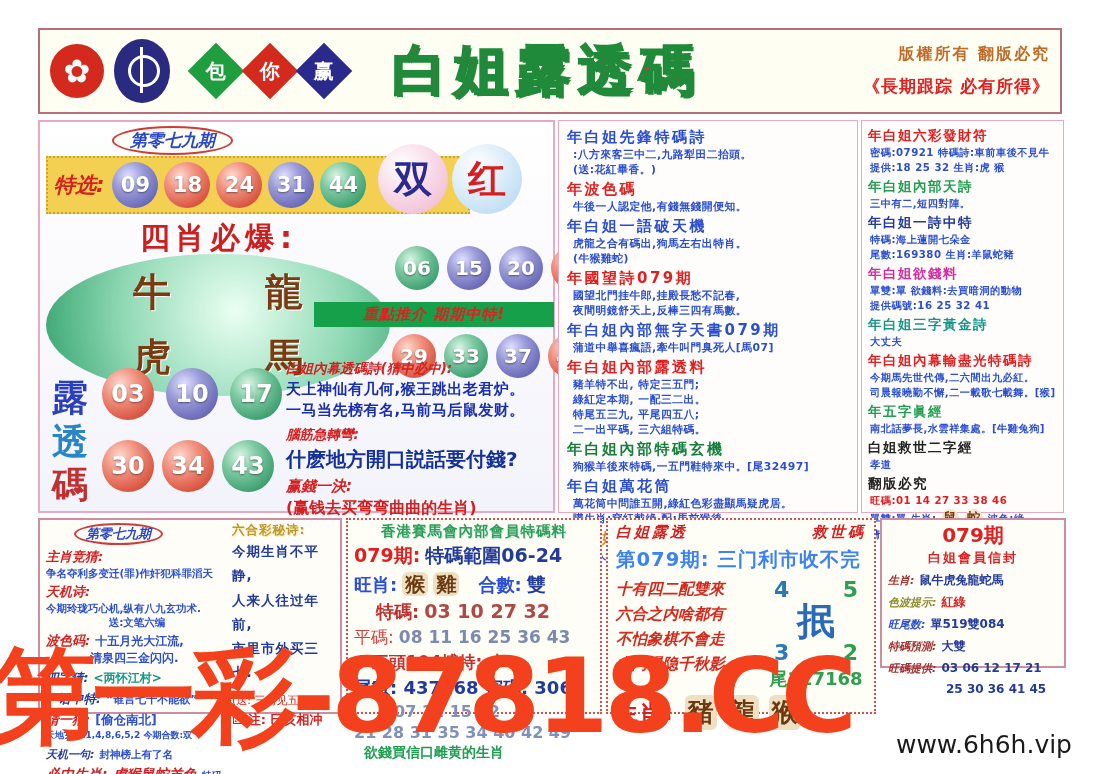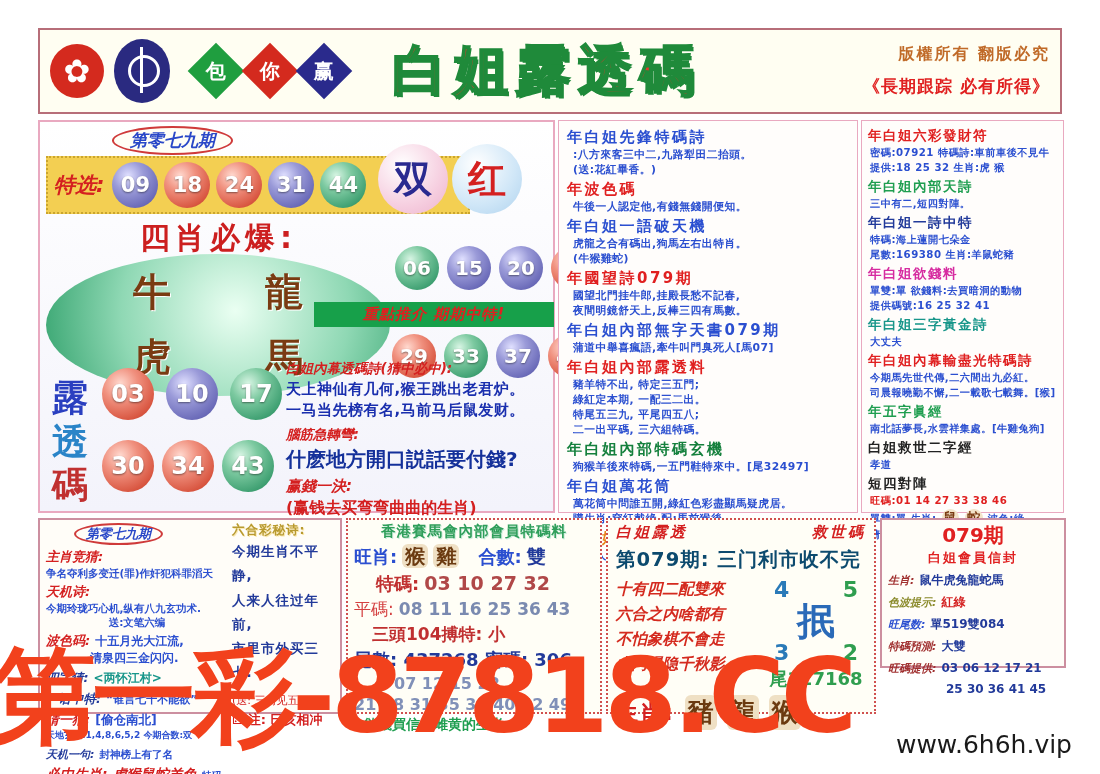--- a/index.html
+++ b/index.html
@@ -94,21 +94,21 @@
   .zhu-line{color:#d42020;font-weight:bold;font-size:13px;margin-top:3px;}
   .box2{left:346px;top:518px;width:256px;height:196px;border:2px dotted #d05050;background:#fffef6;
         box-sizing:border-box;padding:2px 6px;text-align:left;}
   .box2-header{color:#2f9e5a;font-weight:bold;font-size:14.5px;letter-spacing:1px;
         text-shadow:1px 1px 0 #cdeedd;text-align:center;}
   .box2 .row{margin-top:2px;white-space:nowrap;}
   .box3{left:606px;top:518px;width:270px;height:196px;border:2px dotted #d05050;background:#fffef6;
         box-sizing:border-box;padding:3px 8px;}
   .box3-head{display:flex;justify-content:space-between;color:#d42020;font-weight:bold;
         font-style:italic;font-size:15px;letter-spacing:3px;}
-  .box3-headline{color:#0c4a6e;font-weight:bold;font-size:19.5px;margin-top:4px;letter-spacing:1px;}
+  .box3-headline{color:#3b82f6;font-weight:bold;font-size:19.5px;margin-top:4px;letter-spacing:1px;}
   .box3-body{display:flex;margin-top:4px;}
   .box3-poem{width:150px;color:#d42a1e;font-weight:bold;font-style:italic;font-size:15.5px;line-height:1.62;}
   .box3-nums{flex:1;position:relative;}
   .numrow{display:flex;justify-content:space-between;padding:0 8px;font-weight:bold;font-size:22px;}
   .bigchar{color:#2a6ab8;font-weight:bold;font-size:38px;text-align:center;line-height:1;}
   .weitext{color:#2f9e4f;font-weight:bold;font-size:18px;margin-top:2px;text-align:center;}
   .box3-foot{display:flex;align-items:center;gap:10px;margin-top:4px;}
   .sx-label{color:#d42020;font-weight:bold;font-size:22px;letter-spacing:2px;}
   .stamp{color:#6b3a10;font-weight:bold;font-size:26px;background:#efe0c4;border-radius:6px;padding:0 3px;}
   .box4{left:880px;top:518px;width:186px;height:150px;border:2px solid #cc8fa0;background:#fffdf8;
@@ -283,21 +283,21 @@
     </div>
   <div class="sec">
       <div class="sec-title c-green">年五字眞經</div>
     <div class="sec-line">南北話夢長,水雲祥集處。[牛雞兔狗]</div>
     </div>
   <div class="sec">
       <div class="sec-title c-black">白姐救世二字經</div>
     <div class="sec-line">孝道</div>
     </div>
   <div class="sec">
-      <div class="sec-title c-black">短四對陣</div>
+      <div class="sec-title c-black">翻版必究</div>
     <div class="sec-line c-red">旺碼:01 14 27 33 38 46</div>
     <div class="sec-line">
       <span>單雙:單 生肖:</span>
       <span class="mini-animal">鼠</span>
       <span class="mini-animal">蛇</span>
       <span>波色:綠</span>
     </div>
     <div class="sec-line">猜生肖:蟾桂戀會酒當迷</div>
     </div>
 </div>
@@ -334,20 +334,22 @@
     <div class="right-song">(送: 三前见五)</div>
     <div class="zhu-line"><span>⚂</span>
       <span>注:</span>
       <span>巳亥相冲</span></div>
 
   </div>
 </div>
 
 <div class="abs box2">
   <div class="box2-header">香港賽馬會內部會員特碼料</div>
+  <div class="row"><span style="color:#e02020;font-weight:bold;font-size:19px;">079期:</span>
+    <span style="color:#223a9a;font-weight:bold;font-size:19px;">特碼範圍06-24</span></div>
   <div class="row"><span style="color:#2b4fd0;font-weight:bold;font-size:18px;">旺肖:</span>
     <span class="stamp" style="font-size:20px;">猴</span>
     <span class="stamp" style="font-size:20px;">雞</span>
     <span style="color:#2b4fd0;font-weight:bold;font-size:18px;margin-left:14px;">合數:</span>
     <span style="color:#223a9a;font-weight:bold;font-size:19px;">雙</span></div>
   <div class="row" style="margin-left:22px;"><span style="color:#c03030;font-weight:bold;font-size:18px;">特碼:</span>
     <span style="color:#b04848;font-weight:bold;font-size:19px;">03 10 27 32</span></div>
   <div class="row"><span style="color:#d44040;font-weight:normal;font-size:17px;">平碼:</span>
     <span style="color:#7a8ab0;font-weight:bold;font-size:17px;">08 11 16 25 36 43</span></div>
   <div class="row" style="color:#c03030;font-weight:bold;font-size:17px;margin-left:18px;">三頭104搏特: 小</div>

